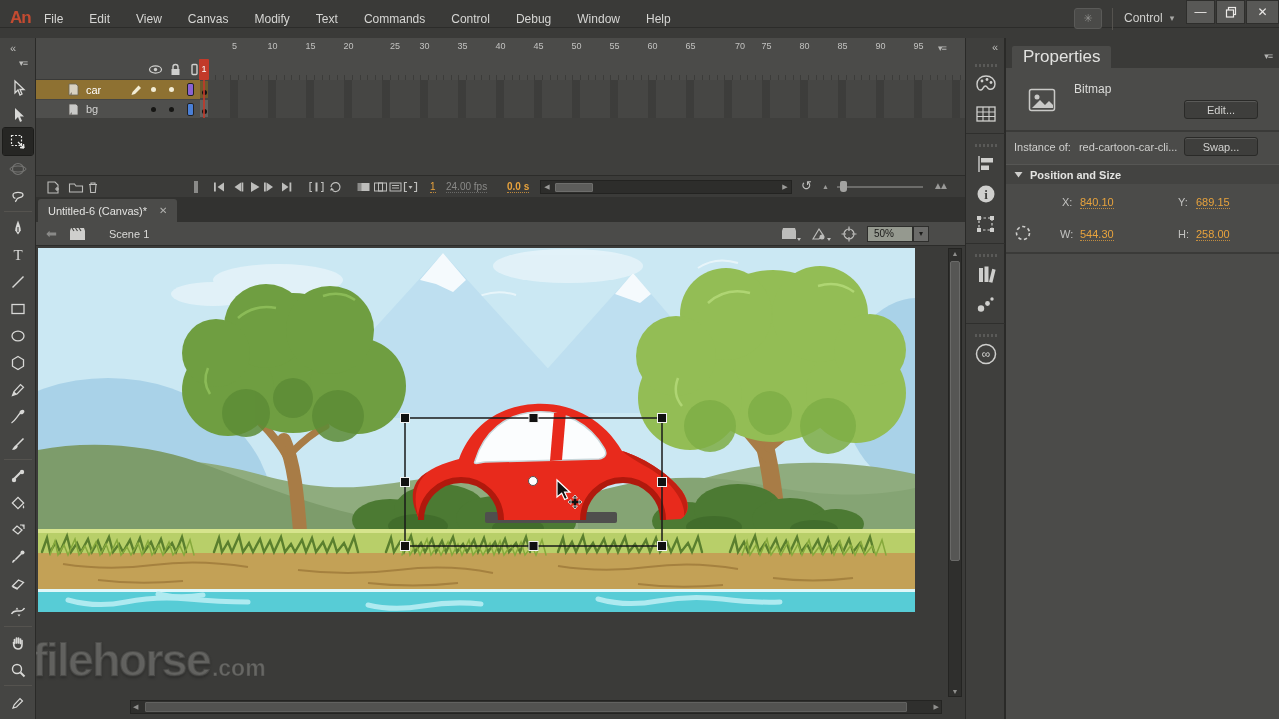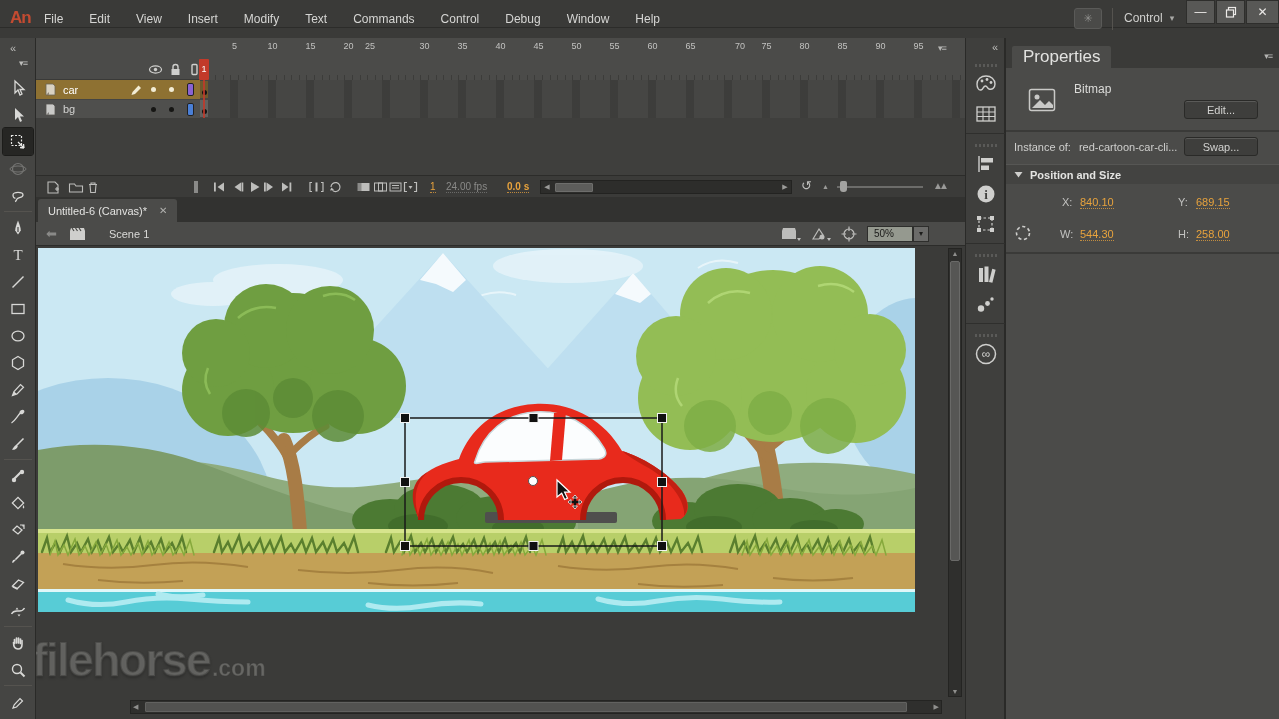--- a/index.html
+++ b/index.html
@@ -46,21 +46,21 @@
   #lh-eye { left:111px; } #lh-lock { left:131px; } #lh-outline { left:150px; }
   #ruler { left:164px; top:20px; right:0; height:22px; background:#4b4b49;
            background-image:repeating-linear-gradient(90deg, #3c3c3a 0 1px, transparent 1px 7.6px);
            background-size:100% 5px; background-position:0 17px; background-repeat:no-repeat; }
   .ruler-num { position:absolute; top:3px; width:16px; text-align:center; font-size:9px; color:#c2c2c0; }
   #playhead-marker { left:163px; top:21px; width:10px; height:21px; background:var(--playhead-red); color:#fff; font-size:9px; text-align:center; line-height:20px; border-radius:1px; }
   #tl-rows { left:0; top:42px; width:929px; height:38px; }
   #frames-bg { left:164px; top:0; right:0; height:38px; background:#464644;
                background-image:repeating-linear-gradient(90deg, transparent 0 30.4px, rgba(0,0,0,.13) 30.4px 38px); }
   .layer-row { left:0; width:929px; height:19px; }
-  .layer-name-col { left:0; top:0; width:164px; height:19px; display:flex; align-items:center; }
+  .layer-name-col { left:0; top:0; width:164px; height:19px; display:flex; align-items:center;padding-left:23px; }
   .row-car .layer-name-col { background:var(--layer-selected); color:#fff; }
   .row-bg .layer-name-col { background:#4f4f4d; color:#d2d2d0; border-top:1px solid #454543; }
   .layer-label { font-size:11px; margin-left:6px; flex:1; }
   .layer-dot { width:5px; height:5px; border-radius:50%; margin-right:13px; }
   .row-car .layer-dot { background:#f2ecd4; }
   .row-bg .layer-dot { background:#161614; }
   .outline-swatch { width:7px; height:13px; border-radius:2px; margin-right:6px; border:1px solid #222; }
   .kf-cell { position:absolute; left:164px; top:1px; width:8px; height:17px; background:#62625f; display:flex; align-items:flex-end; justify-content:center; }
   .kf-dot { width:5px; height:5px; border-radius:50%; background:#111; margin-bottom:3px; }
   #playhead-line { left:167px; top:42px; width:2px; height:38px; background:var(--playhead-red); opacity:.85; }
@@ -132,21 +132,21 @@
 </style>
 </head>
 <body>
 
 <div class="ab" id="titlebar">
   <div class="ab" id="logo">An</div>
   <nav class="ab" id="menubar">
     <span class="menu-item">File</span>
     <span class="menu-item">Edit</span>
     <span class="menu-item">View</span>
-    <span class="menu-item">Insert</span>
+    <span class="menu-item">Canvas</span>
     <span class="menu-item">Modify</span>
     <span class="menu-item">Text</span>
     <span class="menu-item">Commands</span>
     <span class="menu-item">Control</span>
     <span class="menu-item">Debug</span>
     <span class="menu-item">Window</span>
     <span class="menu-item">Help</span>
   </nav>
   <div class="ab ic" id="sparkle-btn">
     <span>✳</span>
@@ -336,21 +336,21 @@
             <rect x="5" y="2.5" width="5" height="10" fill="none" stroke="#cfcfcd" stroke-width="1.4" rx="1"></rect>
           </svg>
       </div>
     </div>
 
     <div class="ab" id="ruler"></div>
     <span class="ruler-num" style="left:190.4px">5</span>
     <span class="ruler-num" style="left:228.4px">10</span>
     <span class="ruler-num" style="left:266.4px">15</span>
     <span class="ruler-num" style="left:304.4px">20</span>
-    <span class="ruler-num" style="left:326px">25</span>
+    <span class="ruler-num" style="left:351px">25</span>
     <span class="ruler-num" style="left:380.4px">30</span>
     <span class="ruler-num" style="left:418.4px">35</span>
     <span class="ruler-num" style="left:456.4px">40</span>
     <span class="ruler-num" style="left:494.4px">45</span>
     <span class="ruler-num" style="left:532.4px">50</span>
     <span class="ruler-num" style="left:570.4px">55</span>
     <span class="ruler-num" style="left:608.4px">60</span>
     <span class="ruler-num" style="left:646.4px">65</span>
     <span class="ruler-num" style="left:696px">70</span>
     <span class="ruler-num" style="left:722.4px">75</span>

